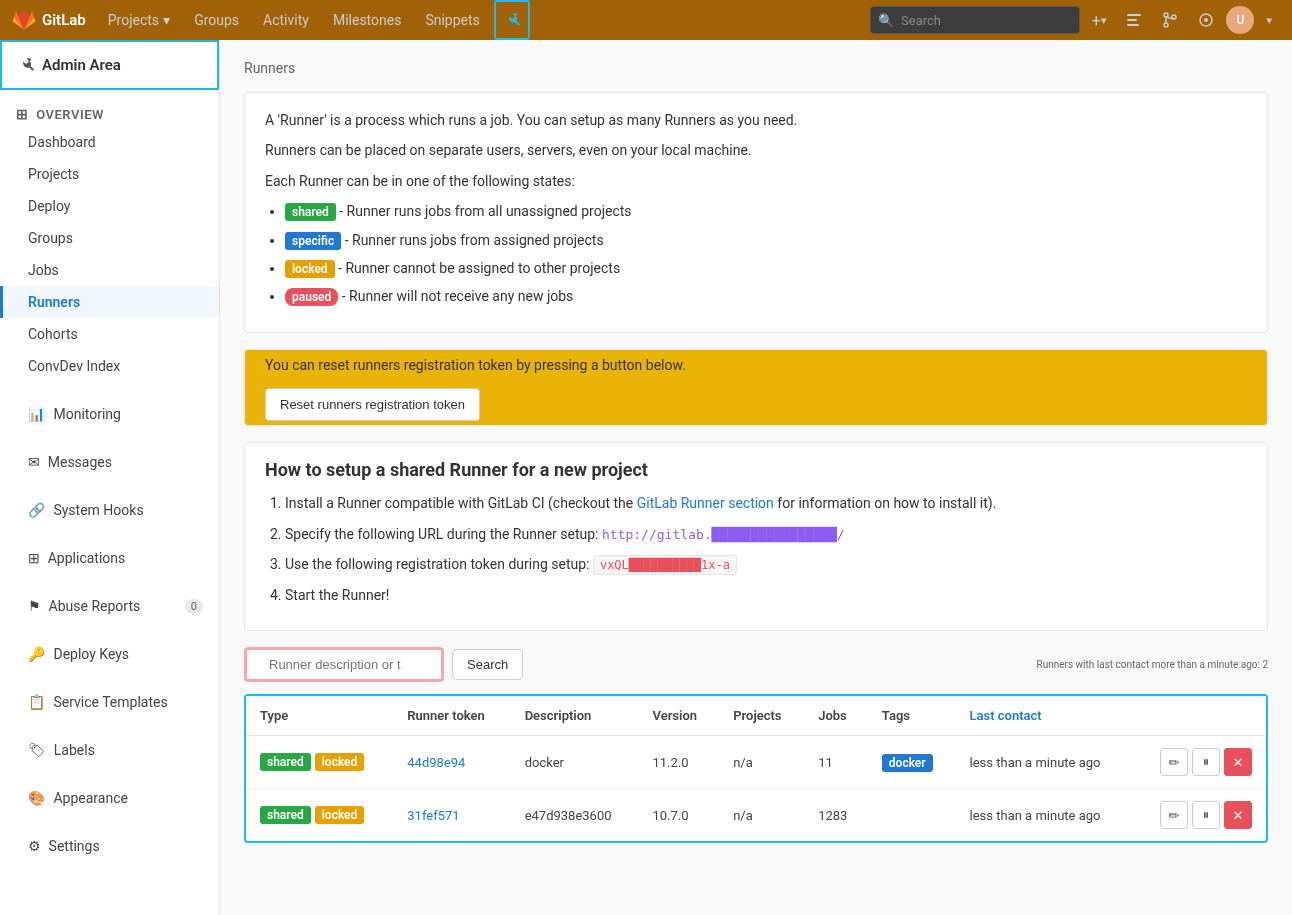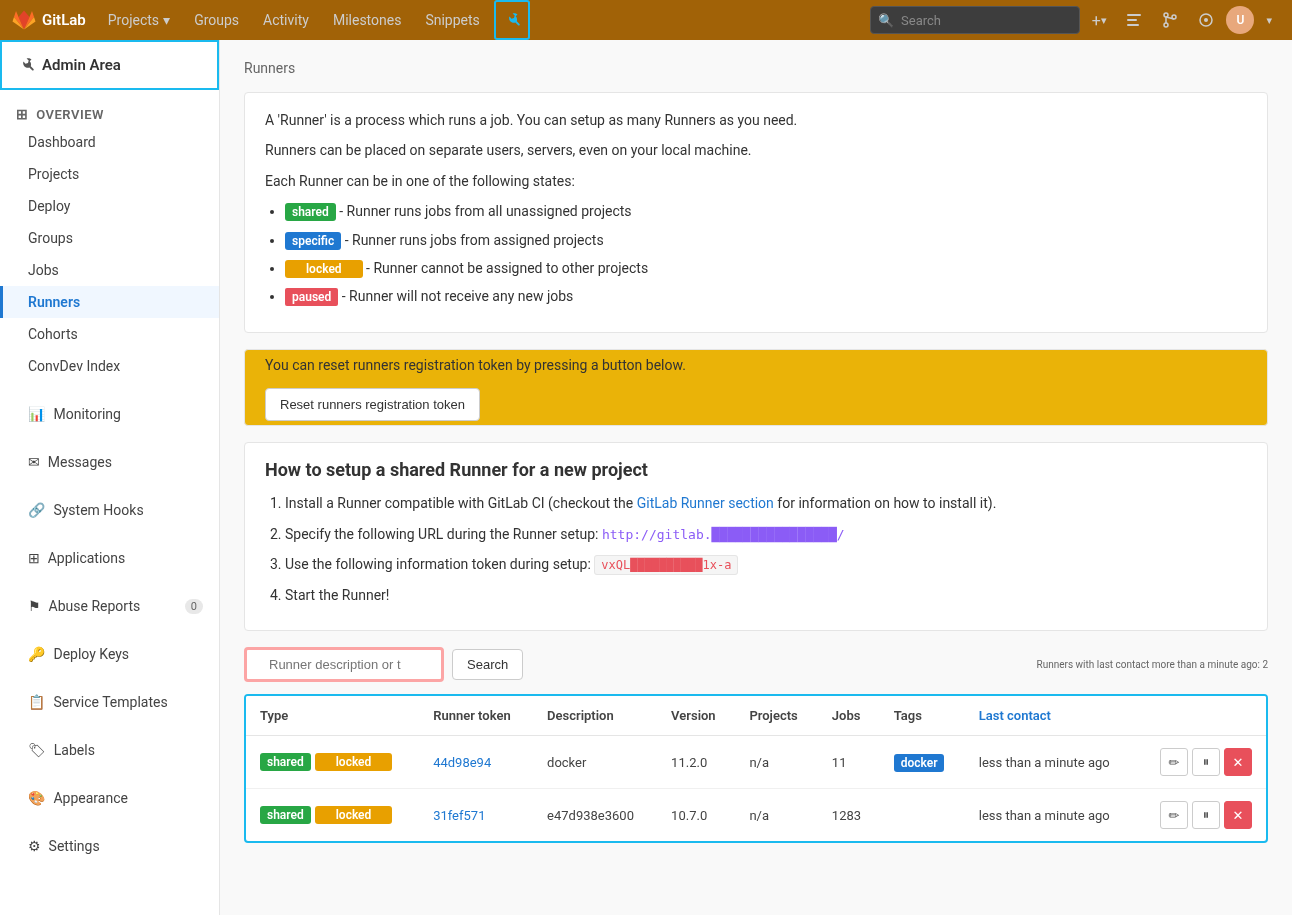--- a/index.html
+++ b/index.html
@@ -144,22 +144,22 @@
       padding: 16px 20px;
       margin-bottom: 16px;
     }
 
     .info-box p { margin-bottom: 8px; line-height: 1.6; }
     .info-box ul { margin: 8px 0 8px 20px; }
     .info-box ul li { margin-bottom: 6px; line-height: 1.6; }
 
     .badge-shared { background: #28a745; color: #fff; padding: 2px 7px; border-radius: 3px; font-size: 12px; font-weight: 600; }
     .badge-specific { background: #1f78d1; color: #fff; padding: 2px 7px; border-radius: 3px; font-size: 12px; font-weight: 600; }
-    .badge-locked { background: #e8a000; color: #fff; padding: 2px 21px; border-radius: 3px; font-size: 12px; font-weight: 600; }
-    .badge-paused { background: #e8505b; color: #fff; padding: 2px 7px; border-radius: 2px; font-size: 12px; font-weight: 600; }
+    .badge-locked { background: #e8a000; color: #fff; padding: 2px 7px; border-radius: 3px; font-size: 12px; font-weight: 600; }
+    .badge-paused { background: #e8505b; color: #fff; padding: 2px 7px; border-radius: 8px; font-size: 12px; font-weight: 600; }
     .badge-docker { background: #1f78d1; color: #fff; padding: 2px 7px; border-radius: 3px; font-size: 12px; font-weight: 600; }
 
     .reset-token-box {
       background: #eab308;
       border: 1px solid #e5e5e5;
       border-radius: 4px;
       padding: 4px 20px;
       margin-bottom: 16px;
     }
     .reset-token-box p { margin-bottom: 12px; line-height: 1.6; }
@@ -464,21 +464,21 @@
         <li>
           <span>Install a Runner compatible with GitLab CI (checkout the </span>
           <a class="gitlab-link">GitLab Runner section</a>
           <span> for information on how to install it).</span>
         </li>
         <li>
           <span>Specify the following URL during the Runner setup: </span>
           <span class="url-link">http://gitlab.████████████████/</span>
         </li>
         <li>
-          <span>Use the following information token during setup: </span>
+          <span>Use the following registration token during setup: </span>
           <code class="token-code">vxQL██████████1x-a</code>
         </li>
         <li>
           <span>Start the Runner!</span>
         </li>
       </ol>
     </div>
 
     <div class="search-row">
       <div class="search-row-left">

